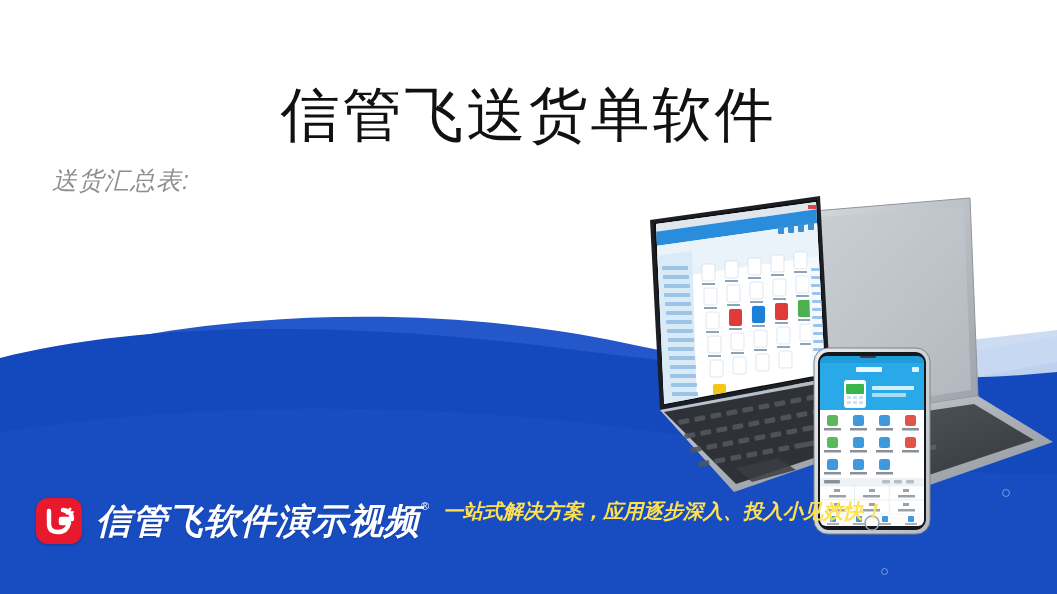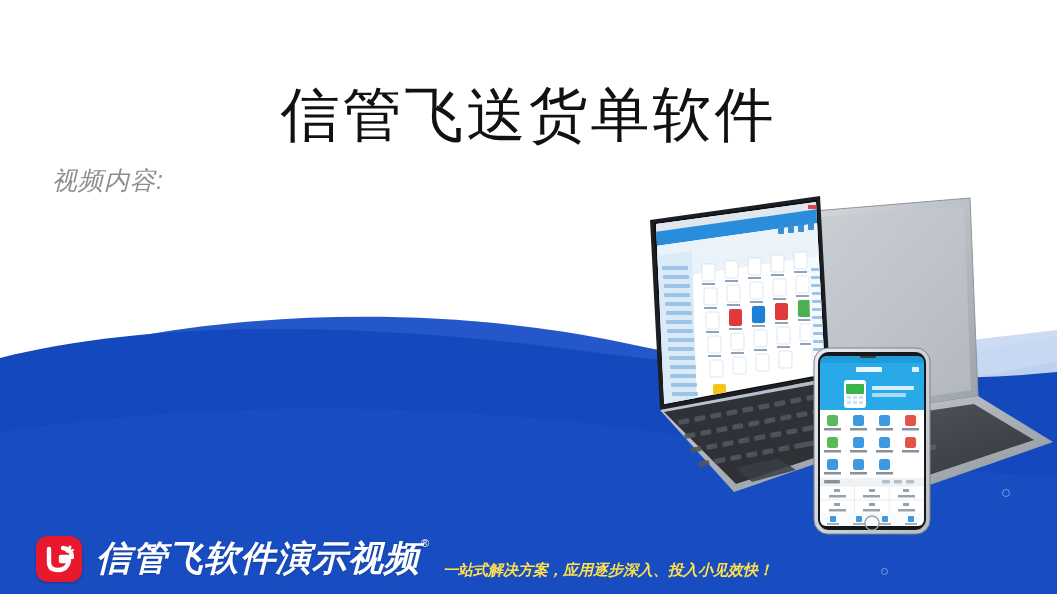--- a/index.html
+++ b/index.html
@@ -53,24 +53,24 @@
   
   .photo{
     position:absolute;
     left:478px; top:196px;
     width:579px; height:340px;
   }
 
   
   .brandbar{
     position:absolute;
-    left:0; bottom:12px;
+    left:0; bottom:4px;
     width:1057px; height:92px;
     display:flex;
-    align-items:flex-end;
+    align-items:flex-start;
   }
   .logo{
     position:relative;
     margin-left:36px;
     width:46px;height:46px;
     border-radius:12px;
     background:#e8192c;
     box-shadow:0 1px 3px rgba(0,0,0,.25);
     flex:0 0 auto;
   }
@@ -91,21 +91,21 @@
     vertical-align:super;
     font-style:normal;
     font-weight:normal;
     position:relative;
     top:-10px;
     left:1px;
   }
   .tagline{
     margin-left:14px;
     color:#ffe14d;
-    font-size:15px;
+    font-size:20px;
     font-weight:bold;
     font-style:italic;
     white-space:nowrap;
     letter-spacing:0px;
     padding-bottom:2px;
   }
 
   
   .dot{position:absolute;border:1px solid rgba(255,255,255,.42);border-radius:50%;}
   .dot.d1{left:1002px;top:489px;width:6px;height:6px;}
@@ -452,21 +452,21 @@
         <circle cx="394" cy="327" r="7" fill="none" stroke="#9aa0a7" stroke-width="1.4"></circle>
 
         <rect x="382" y="160" width="16" height="2" rx="1" fill="#3a3f45"></rect>
       </g>
     </svg>
   </div>
 
   <h1 class="title">信管飞送货单软件</h1>
 
   <div class="subtitle">
-    <span>视频内容:</span>
+    <span>送货汇总表:</span>
   </div>
 
   <div class="brandbar">
     <div class="logo">
       <svg width="46" height="46" viewBox="0 0 46 46">
         <path d="M13 13 L13 26 Q13 34 22 34 Q31 34 33 25 L25 25 L25 21 L36 21 Q36 13 27 12" fill="none" stroke="#ffffff" stroke-width="4.4" stroke-linecap="round" stroke-linejoin="round"></path>
         <path d="M26 12 Q32 11 35 15 L31 17 Z" fill="#ffffff"></path>
         <circle cx="34" cy="11" r="1.5" fill="#ffffff"></circle>
         <circle cx="37" cy="14" r="1.1" fill="#ffffff"></circle>
       </svg>

